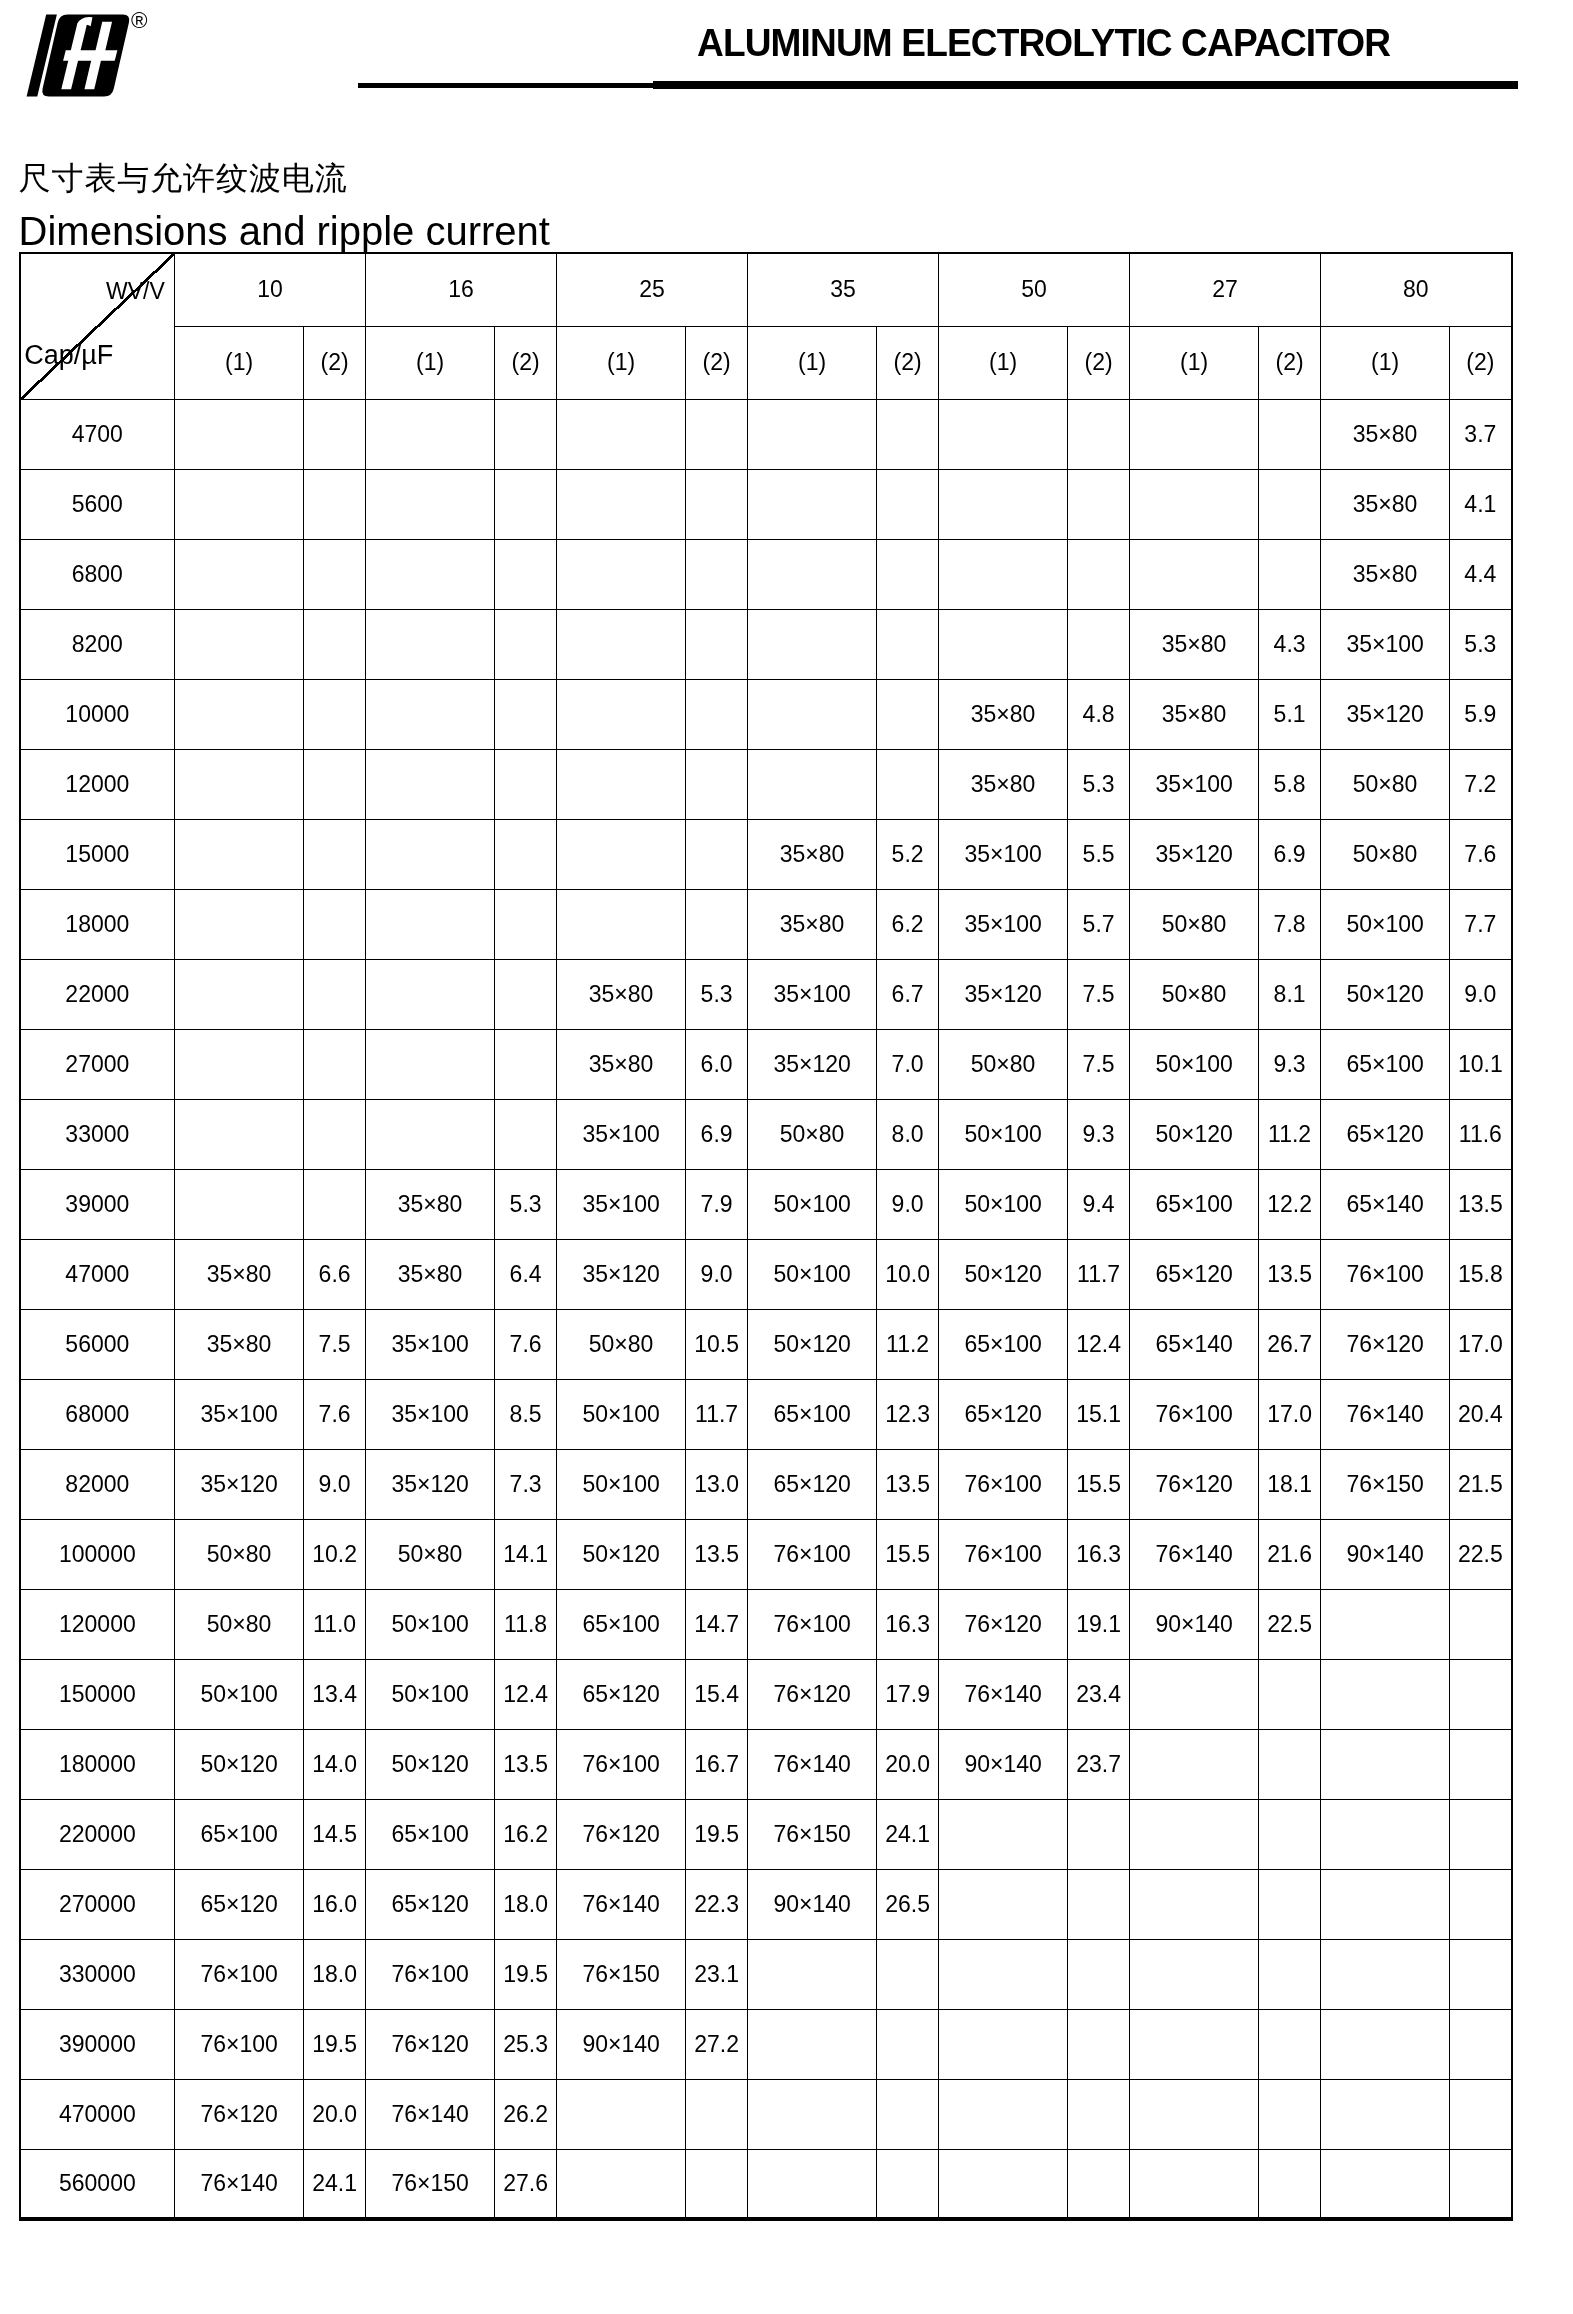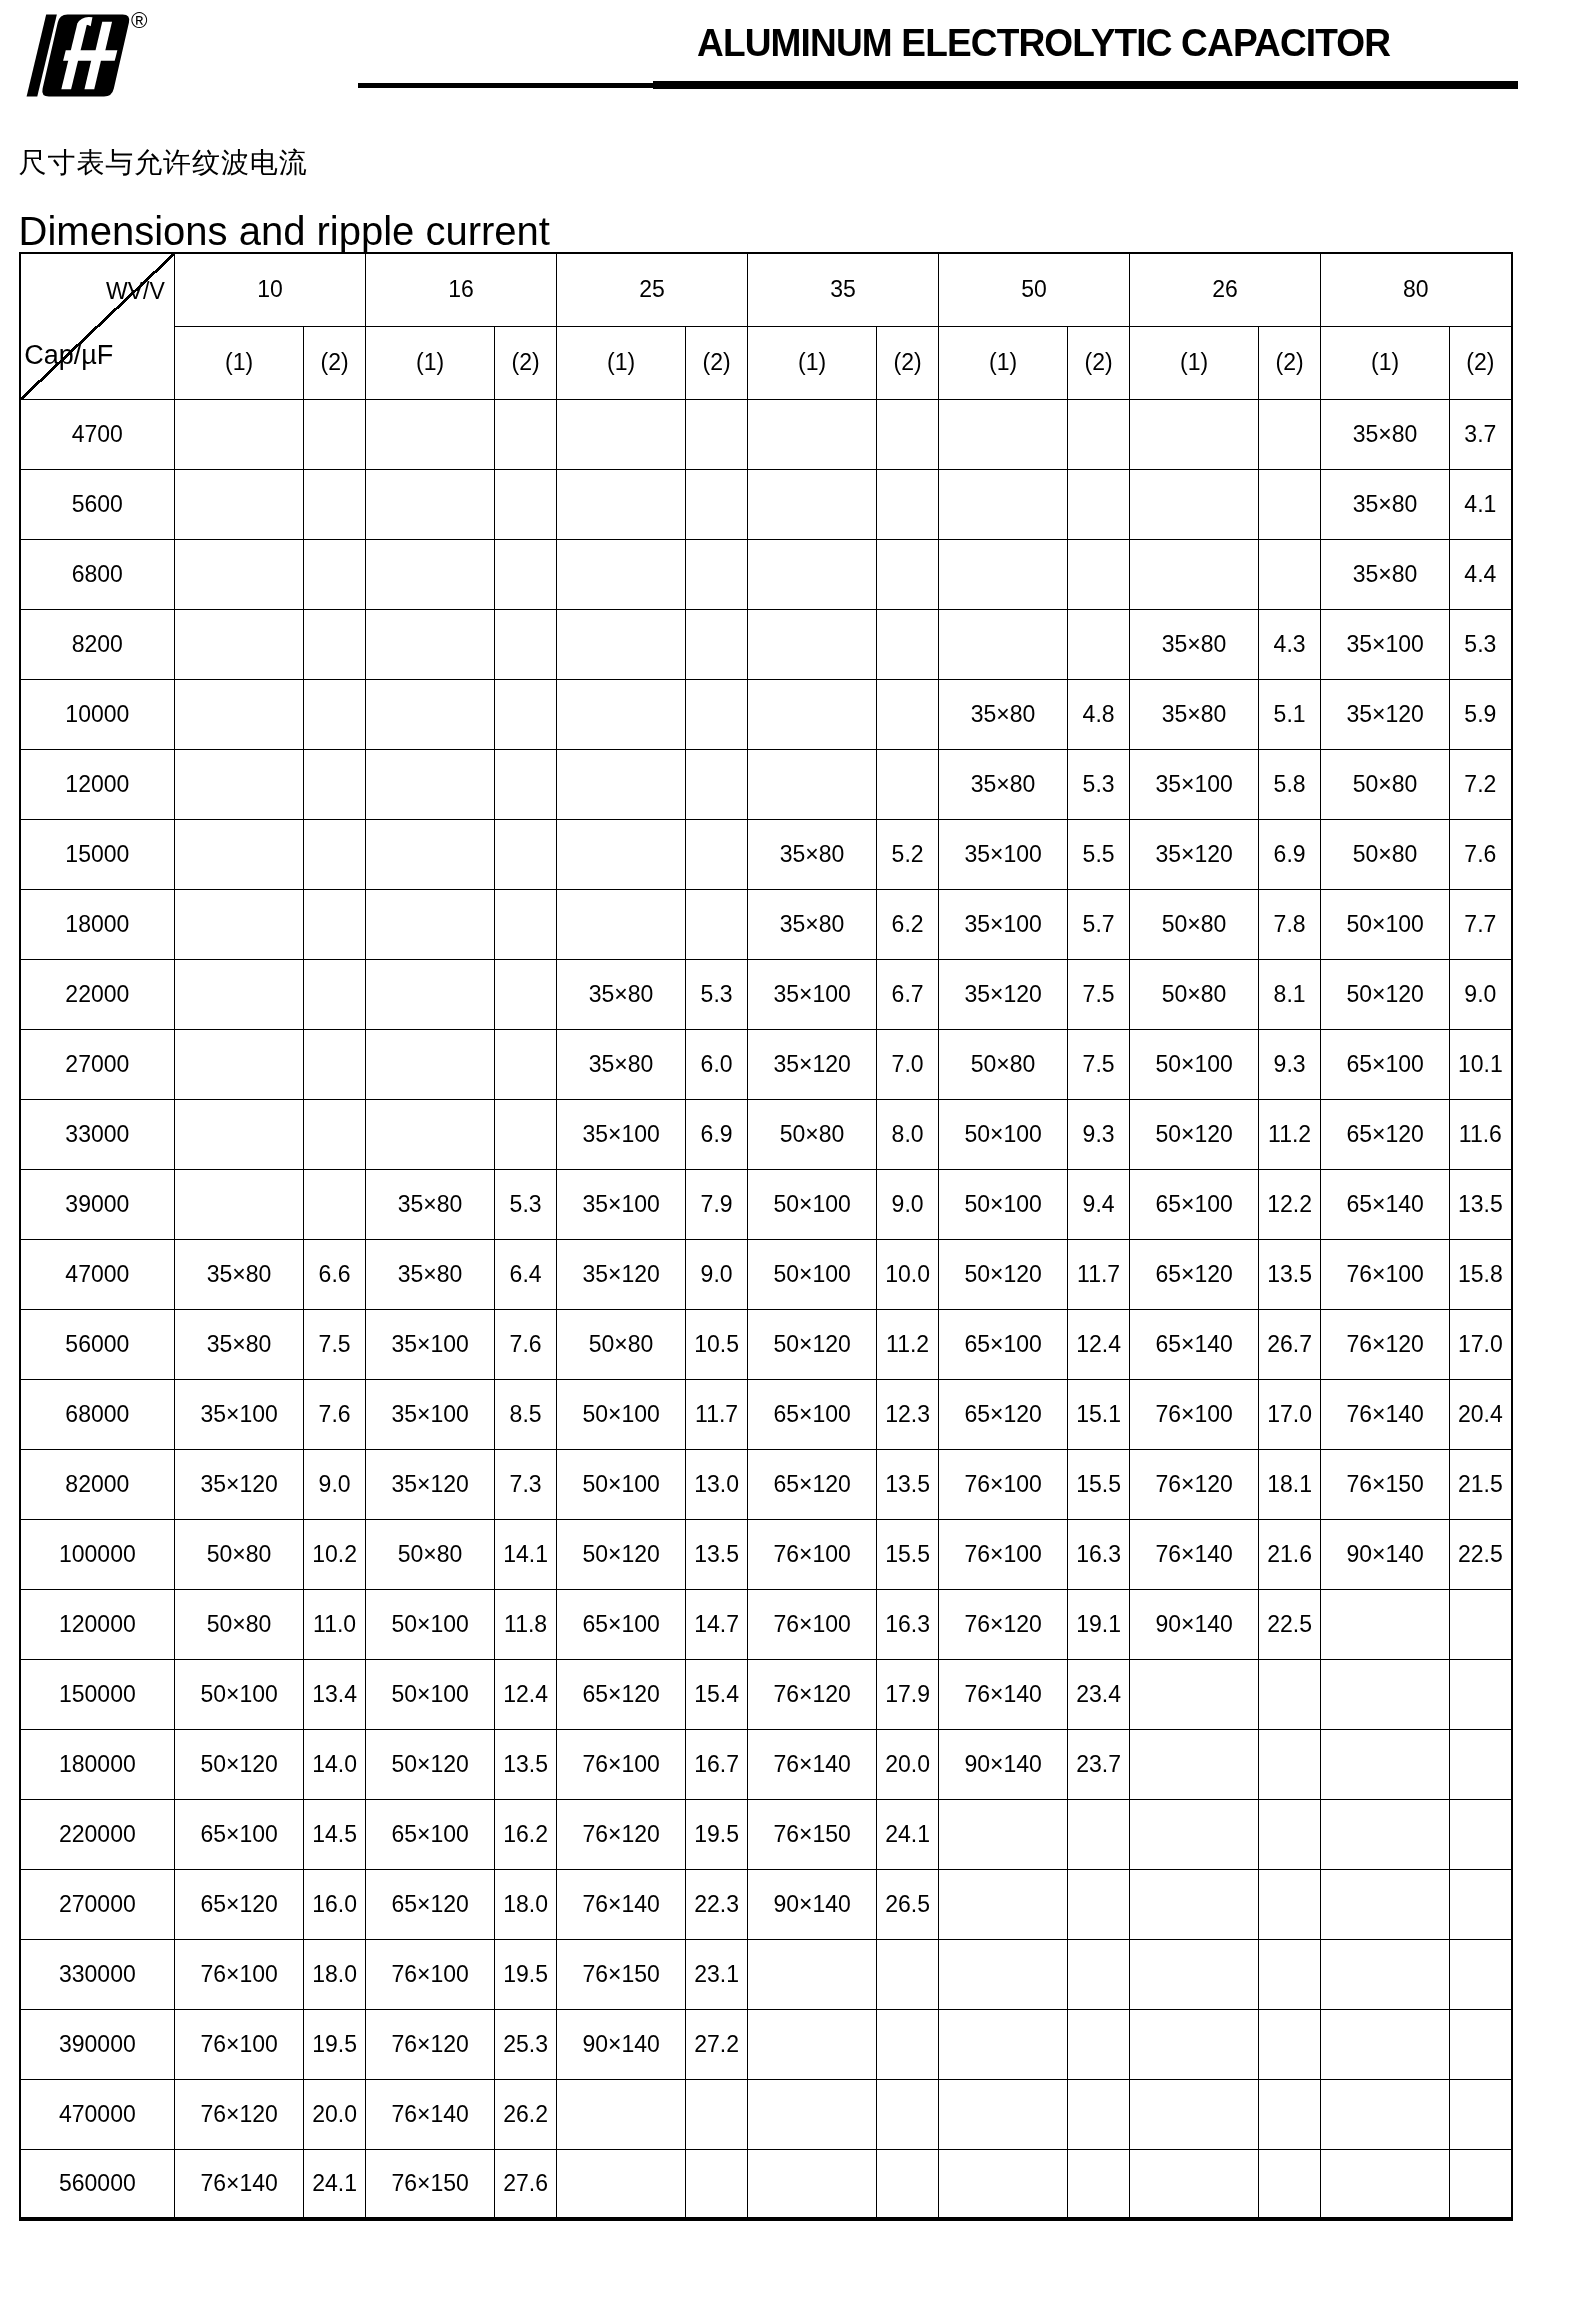--- a/index.html
+++ b/index.html
@@ -11,21 +11,21 @@
   .logo-mark { position:absolute; left:25px; top:11.2px; width:110px; height:89px; }
   .reg-mark { position:absolute; left:131px; top:7.5px; font-size:22.4px; font-weight:400; }
   .brand-text { position:absolute; left:160px; top:15px; }
   .brand-zh { font-size:41px; font-weight:700; letter-spacing:1.9px; line-height:1.05; white-space:nowrap; }
   .brand-en { font-size:39px; font-weight:700; line-height:1.0; transform:scaleX(0.82); transform-origin:left; white-space:nowrap; }
   .doc-title { position:absolute; left:697px; top:20.5px; font-size:39px; font-weight:700; letter-spacing:-0.9px; transform:scaleX(0.95); transform-origin:left; white-space:nowrap; }
   .rule-thin  { position:absolute; left:358px; top:83px; width:332px; height:4.7px; background:#000; }
   .rule-thick { position:absolute; left:653px; top:81px; width:865px; height:7.5px; background:#000; }
 
   
-  .sec-zh { position:absolute; left:18.6px; top:144px; font-size:28px; font-weight:400; letter-spacing:0.9px; }
+  .sec-zh { position:absolute; left:18.6px; top:157px; font-size:32px; font-weight:400; letter-spacing:0.9px; }
   .sec-en { position:absolute; left:18.6px; top:209px; font-size:40px; font-weight:400; }
 
   
   .tbl-wrap { position:absolute; left:18.6px; top:252px; }
   table.cap-table { border-collapse:collapse; table-layout:fixed; width:1493px; border:2.8px solid #000; }
   .cap-table th, .cap-table td {
     border:1.9px solid #000; padding:0; text-align:center; vertical-align:middle;
     font-size:23px; font-weight:400; color:#000; overflow:hidden; white-space:nowrap;
   }
   .cap-table thead th { height:73px; }
@@ -87,21 +87,21 @@
         <tr id="voltage-row">
           <th class="corner" rowspan="2">
             <span class="wv">WV/V</span>
             <span class="cap">Cap/µF</span>
           </th>
         <th class="v-head" colspan="2">10</th>
             <th class="v-head" colspan="2">16</th>
             <th class="v-head" colspan="2">25</th>
             <th class="v-head" colspan="2">35</th>
             <th class="v-head" colspan="2">50</th>
-            <th class="v-head" colspan="2">26</th>
+            <th class="v-head" colspan="2">27</th>
             <th class="v-head" colspan="2">80</th>
           </tr>
         <tr id="subhead-row">
             <th class="c1">(1)</th>
             <th class="c2">(2)</th>
             <th class="c1">(1)</th>
             <th class="c2">(2)</th>
             <th class="c1">(1)</th>
             <th class="c2">(2)</th>
             <th class="c1">(1)</th>

